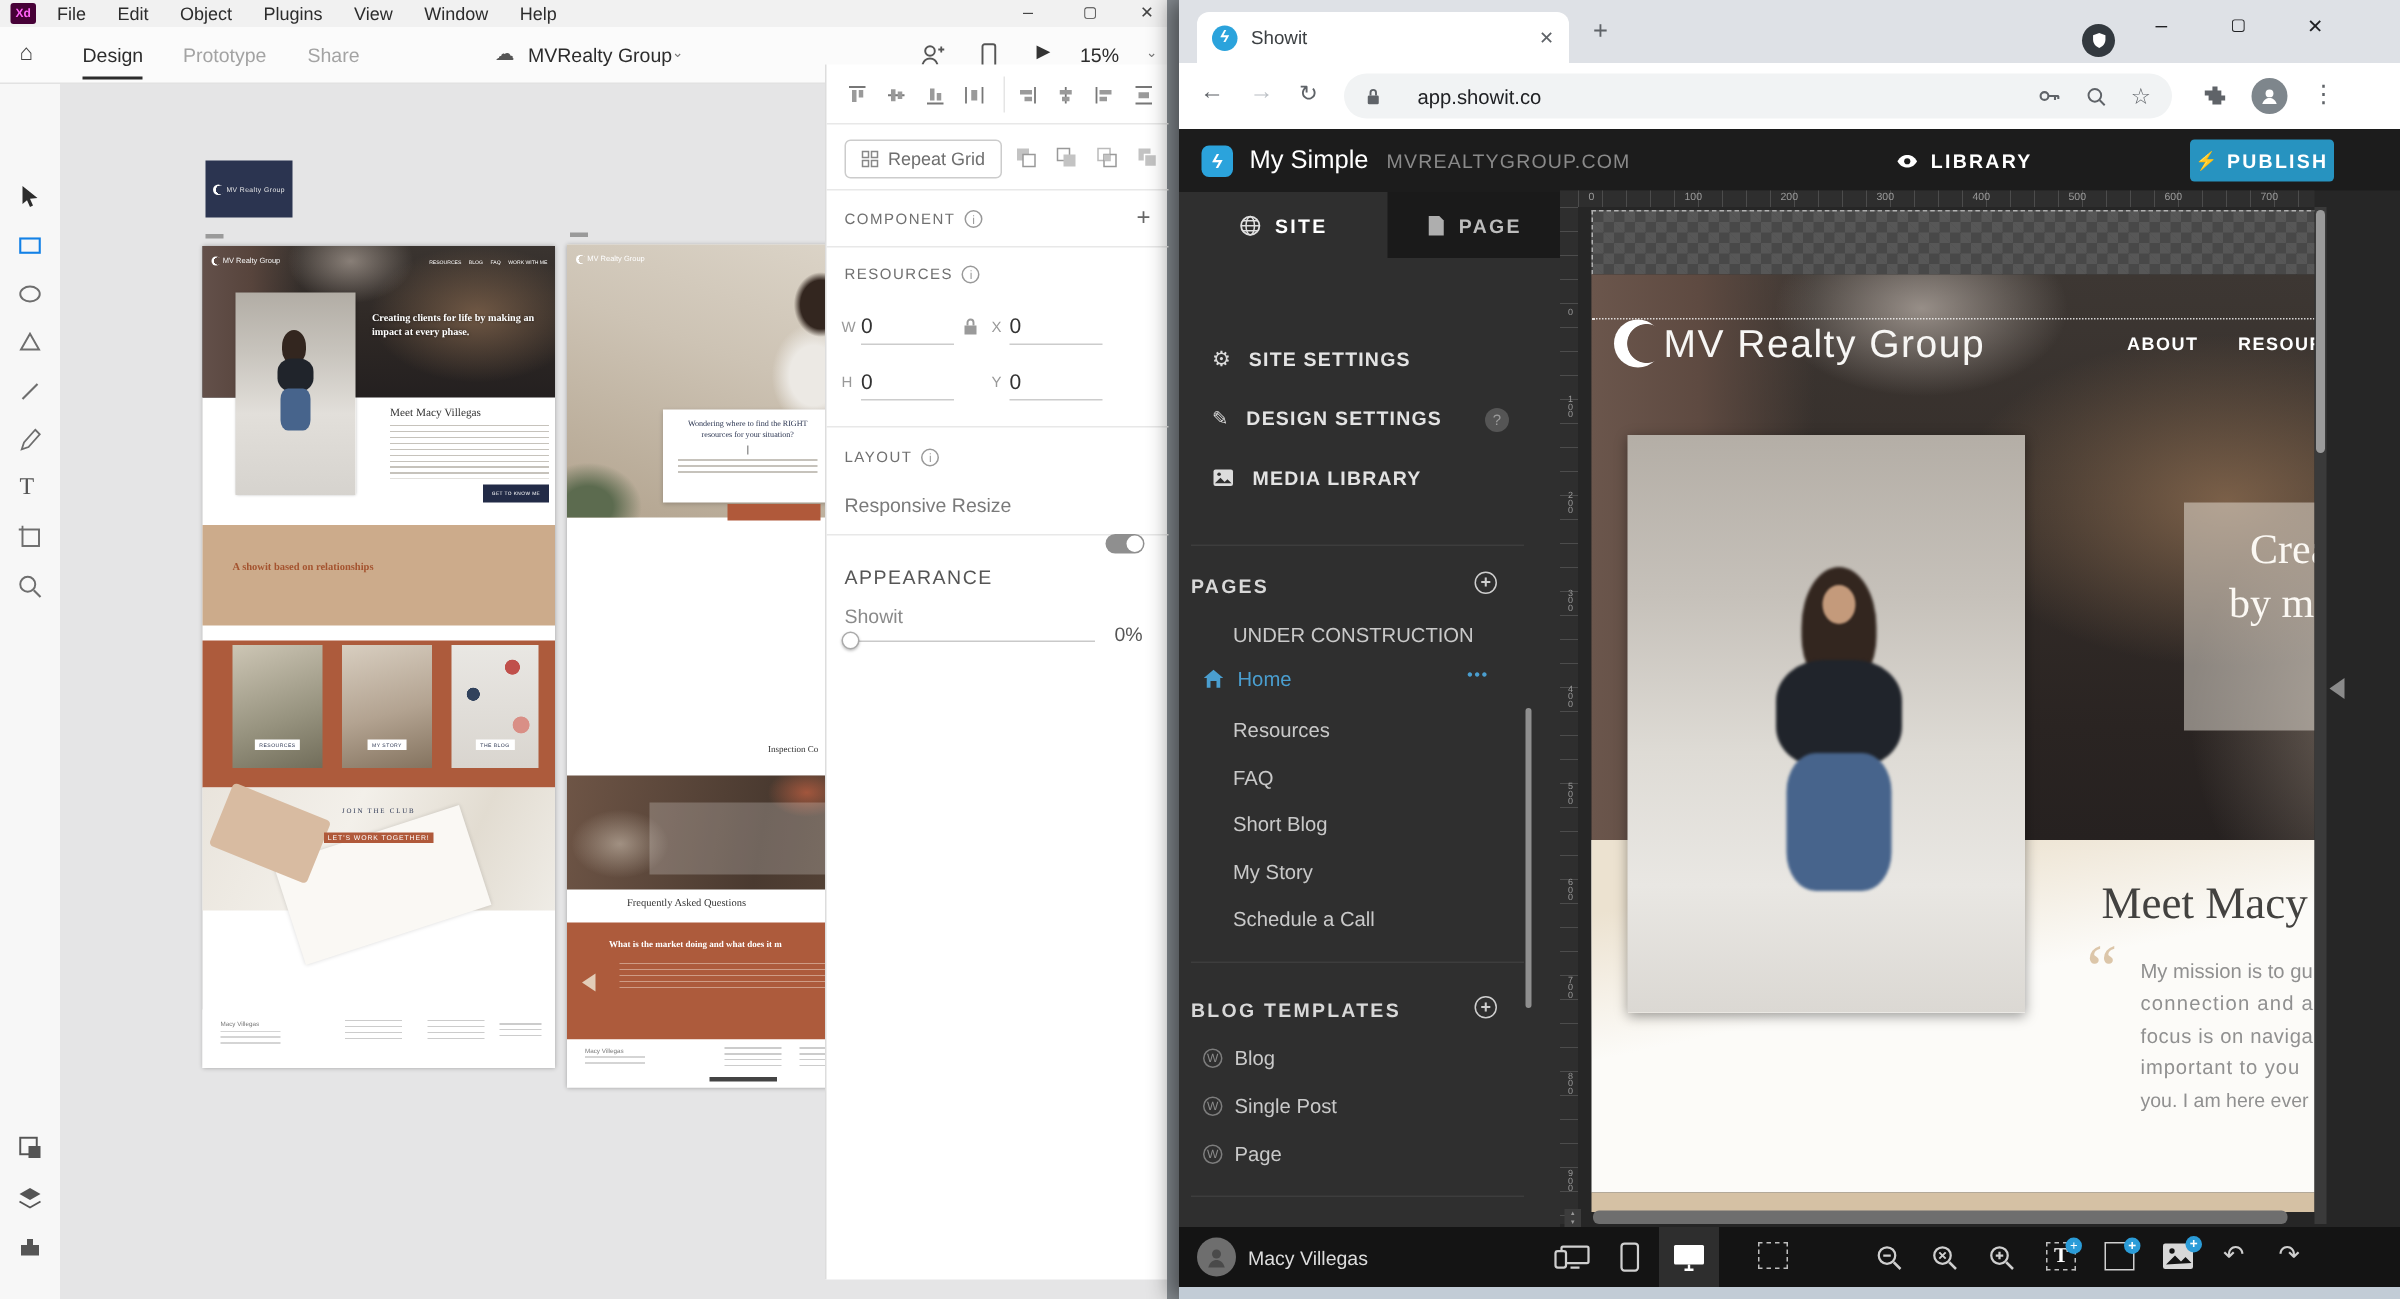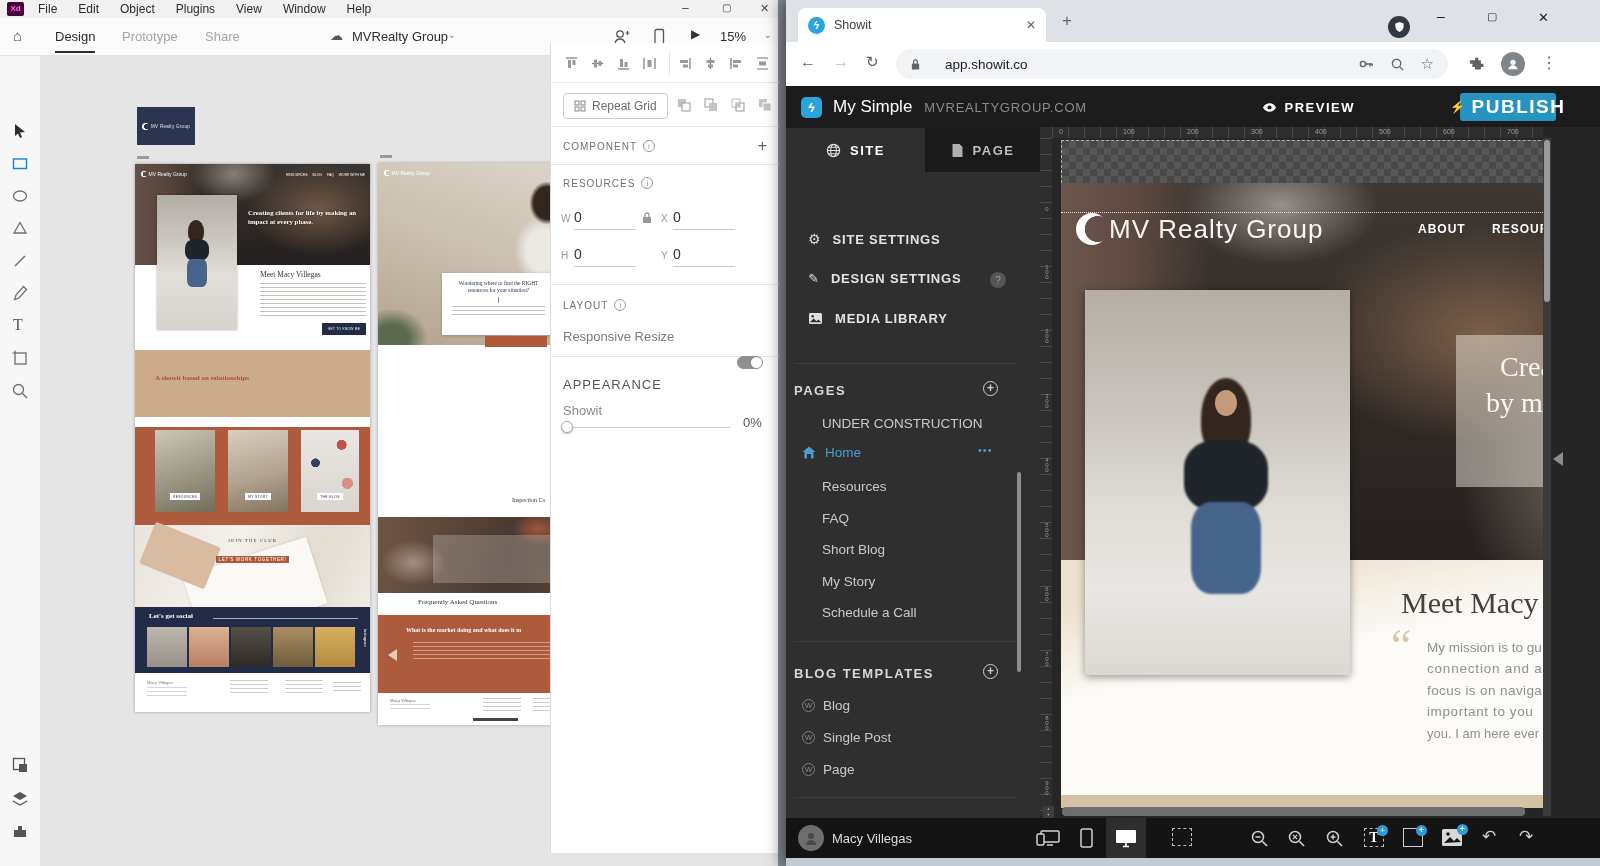--- a/index.html
+++ b/index.html
@@ -151,30 +151,20 @@
         </div>
       </div>
       <div class="abs" style="left:0;top:361px;width:235px;height:82px;background:linear-gradient(115deg,#e9e4dc 0%,#f3f0ea 40%,#e2dcd1 72%,#efece6 100%)">
         <div class="abs" style="left:55px;top:30px;width:130px;height:70px;background:#faf8f4;transform:rotate(-18deg);box-shadow:0 0 3px rgba(0,0,0,.15)"></div>
         <div class="abs" style="left:10px;top:8px;width:70px;height:45px;background:#d8bba1;transform:rotate(22deg);border-radius:3px"></div>
         <div class="abs serif" style="left:0;top:13px;width:235px;text-align:center;font-size:4.6px;letter-spacing:1.2px;color:#2c3652">JOIN THE CLUB</div>
         <div class="abs" style="left:0;top:22px;width:235px;text-align:center">
           <span style="background:#b0593a;color:#fff;font-size:4.6px;padding:1px 3px;letter-spacing:.6px">LET'S WORK TOGETHER!</span>
         </div>
       </div>
-      <div class="abs" style="left:0;top:443px;width:235px;height:66px;background:#222b47">
-        <span class="abs serif" style="left:14px;top:5px;font-size:7px;font-weight:bold;color:#fff">Let's get social</span>
-        <div class="abs" style="left:78px;top:11px;width:145px;height:.5px;background:rgba(255,255,255,.6)"></div>
-        <div class="abs" style="left:12px;top:20px;width:40px;height:40px;background:linear-gradient(#bdb7b0,#979189)"></div>
-        <div class="abs" style="left:54px;top:20px;width:40px;height:40px;background:linear-gradient(#dcb194,#b97f62)"></div>
-        <div class="abs" style="left:96px;top:20px;width:40px;height:40px;background:linear-gradient(#565049,#2d2926)"></div>
-        <div class="abs" style="left:138px;top:20px;width:40px;height:40px;background:linear-gradient(#a98f62,#6f5b3c)"></div>
-        <div class="abs" style="left:180px;top:20px;width:40px;height:40px;background:linear-gradient(#d7af62,#b58a3e)"></div>
-        <span class="abs" style="right:2px;top:22px;font-size:4px;color:#fff;writing-mode:vertical-rl">Instagram</span>
-      </div>
       <div class="abs" style="left:0;top:509px;width:235px;height:39px;background:#fff">
         <span class="abs" style="left:12px;top:7px;font-size:4.2px;color:#777">Macy Villegas</span>
         <div class="abs lines" style="left:12px;top:14px;width:40px;height:9px;color:#aaa"></div>
         <div class="abs lines" style="left:95px;top:7px;width:38px;height:14px;color:#999"></div>
         <div class="abs lines" style="left:150px;top:7px;width:38px;height:14px;color:#999"></div>
         <div class="abs lines" style="left:198px;top:9px;width:28px;height:10px;color:#999"></div>
       </div>
     </div>
 
     <div class="abs" style="left:340px;top:99px;width:12px;height:3px;background:#9a9a9a"></div>
@@ -377,25 +367,25 @@
 
   <div class="abs f" style="left:0;top:86px;width:814px;height:42px;background:#1c1c1c">
     <span class="f" style="margin-left:15px;width:21px;height:21px;border-radius:5px;background:#2ba3dc;color:#fff;font-size:13px;font-weight:bold;font-style:italic;justify-content:center">ϟ</span>
     <span style="margin-left:11px;font-size:17px;color:#fff">My Simple</span>
     <span style="margin-left:12px;font-size:13px;color:#8a8a8a;letter-spacing:.8px">MVREALTYGROUP.COM</span>
     <div class="abs f" style="right:245px;gap:8px">
       <svg width="15" height="11" viewBox="0 0 16 11">
             <path d="M1 5.5C3 2 5.5 1 8 1s5 1 7 4.5C13 9 10.5 10 8 10S3 9 1 5.5z" fill="#fff"></path>
             <circle cx="8" cy="5.5" r="2.2" fill="#1c1c1c"></circle>
           </svg>
-      <span style="font-size:13px;font-weight:bold;color:#fff;letter-spacing:1.5px">PREVIEW</span>
+      <span style="font-size:13px;font-weight:bold;color:#fff;letter-spacing:1.5px">LIBRARY</span>
     </div>
     <div class="abs f" style="right:44px;width:96px;height:28px;background:#2793c0;border-radius:3px;justify-content:center;gap:6px">
       <span style="color:#fff;font-size:12px">⚡</span>
-      <span style="font-size:19px;font-weight:bold;color:#fff;letter-spacing:1.5px">PUBLISH</span>
+      <span style="font-size:13px;font-weight:bold;color:#fff;letter-spacing:1.5px">PUBLISH</span>
     </div>
   </div>
 
   <div class="abs" style="left:0;top:128px;width:254px;height:690px;background:#1a1a1a">
     <div class="abs f" style="left:0;top:0;width:139px;height:44px;background:#2f2f2f;justify-content:center;gap:9px">
       <svg width="15" height="15" viewBox="0 0 16 16">
             <circle cx="8" cy="8" r="6.5" fill="none" stroke="#e0e0e0" stroke-width="1.3"></circle>
             <ellipse cx="8" cy="8" rx="3" ry="6.5" fill="none" stroke="#e0e0e0" stroke-width="1.1"></ellipse>
             <path d="M1.5 8h13M2.5 4.5h11M2.5 11.5h11" stroke="#e0e0e0" stroke-width="1.1"></path>
           </svg>

